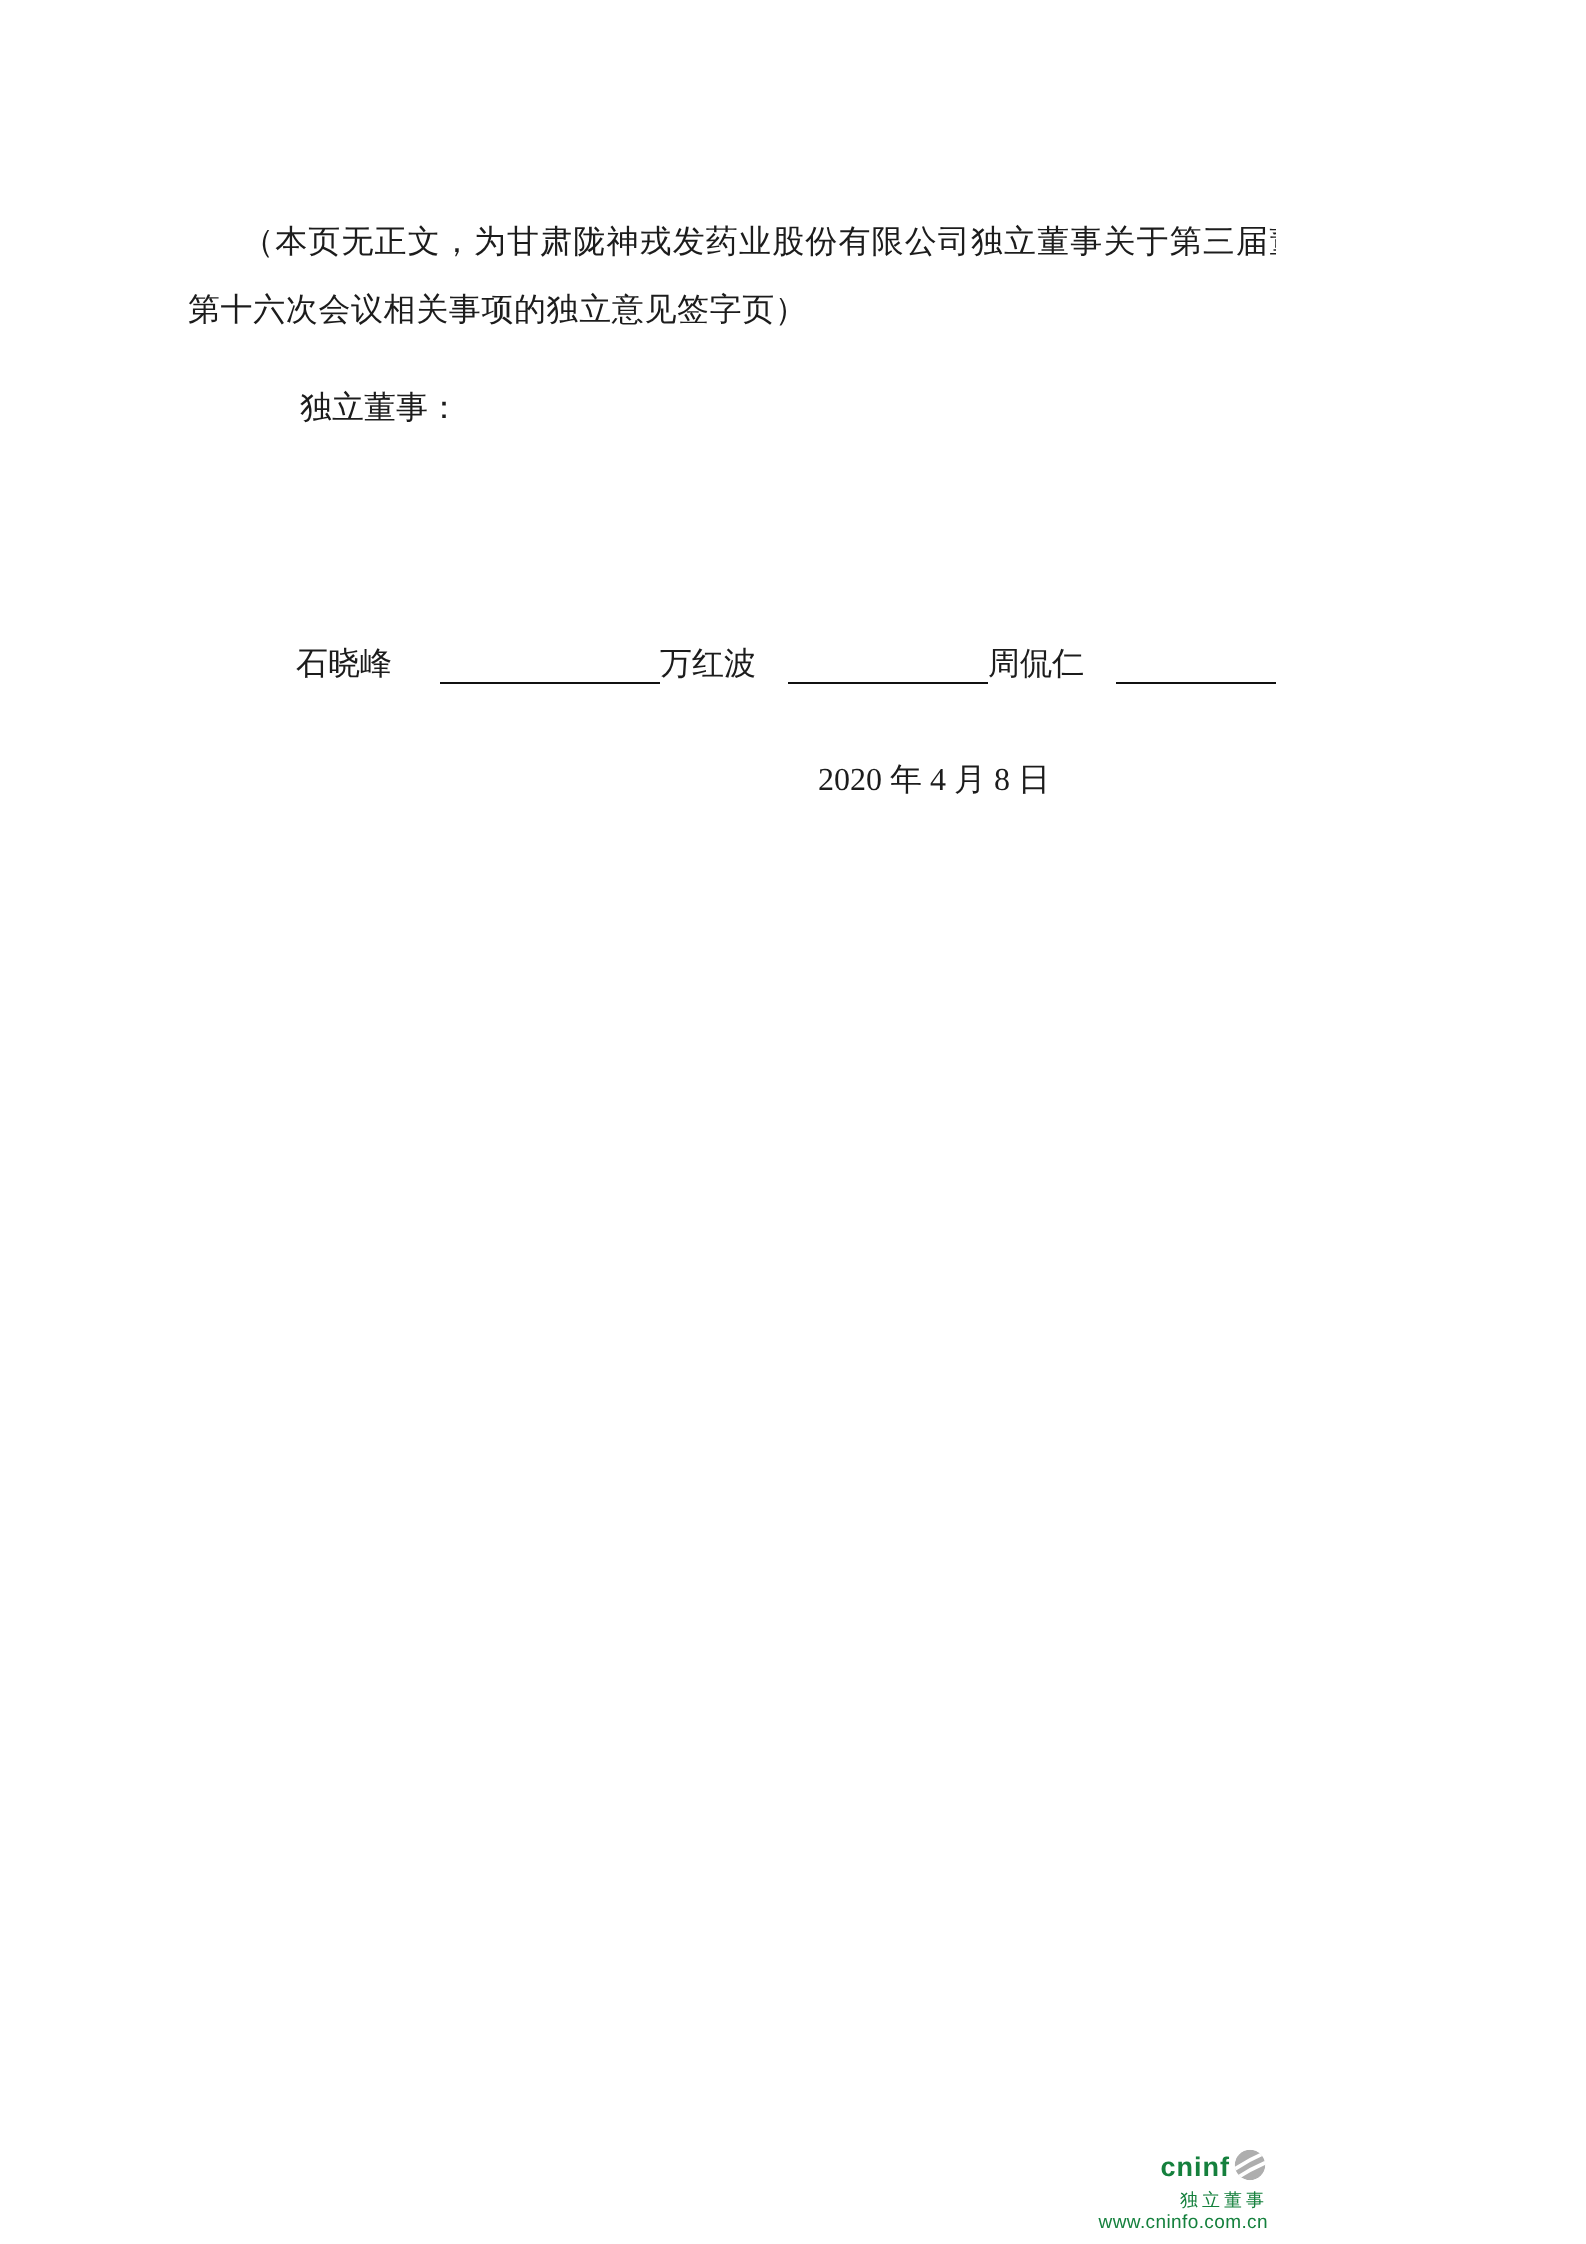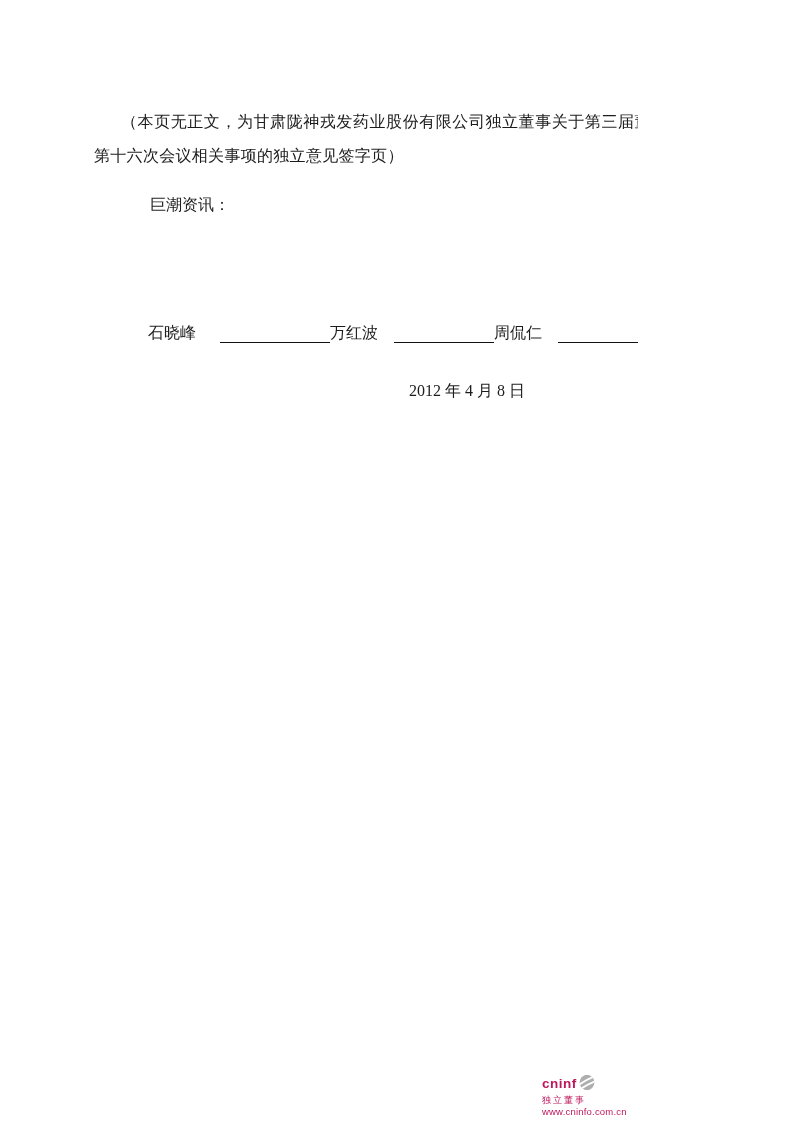--- a/index.html
+++ b/index.html
@@ -60,22 +60,22 @@
     top: 374px;
     right: 113px;
     font-size: 16px;
     line-height: 34px;
   }
   .cninfo-logo {
     position: absolute;
     top: 1074px;
     right: 4px;
     width: 92px;
-    text-align: left;
-    color: #be185d;
+    text-align: right;
+    color: #15803d;
     font-family: "Liberation Sans", "DejaVu Sans", sans-serif;
     line-height: 1.1;
     user-select: none;
   }
   .logo-brand-row {
     font-size: 13.5px;
     font-weight: bold;
     letter-spacing: 0.5px;
     white-space: nowrap;
   }
@@ -96,27 +96,27 @@
     white-space: nowrap;
   }
 </style>
 </head>
 <body>
 
 <div class="page">
 
   <p class="statement">（本页无正文，为甘肃陇神戎发药业股份有限公司独立董事关于第三届董事会第十六次会议相关事项的独立意见签字页）</p>
 
-  <div class="directors-label">巨潮资讯：</div>
+  <div class="directors-label">独立董事：</div>
 
   <div class="sig-row">
     <span class="sig-name">石晓峰</span><span class="sig-line w1"></span><span class="sig-name">万红波</span><span class="sig-line w2"></span><span class="sig-name">周侃仁</span><span class="sig-line w3"></span>
   </div>
 
-  <div class="doc-date">2012 年 4 月 8 日</div>
+  <div class="doc-date">2020 年 4 月 8 日</div>
 
   <div class="cninfo-logo">
     <div class="logo-brand-row">
       <span>cninf</span><span class="logo-swirl"><svg width="18" height="17" viewBox="0 0 20 20" aria-hidden="true">
           <defs>
             <clipPath id="ballClip">
                 <circle cx="10" cy="10" r="9"></circle>
               </clipPath>
           </defs>
           <g clip-path="url(#ballClip)">

